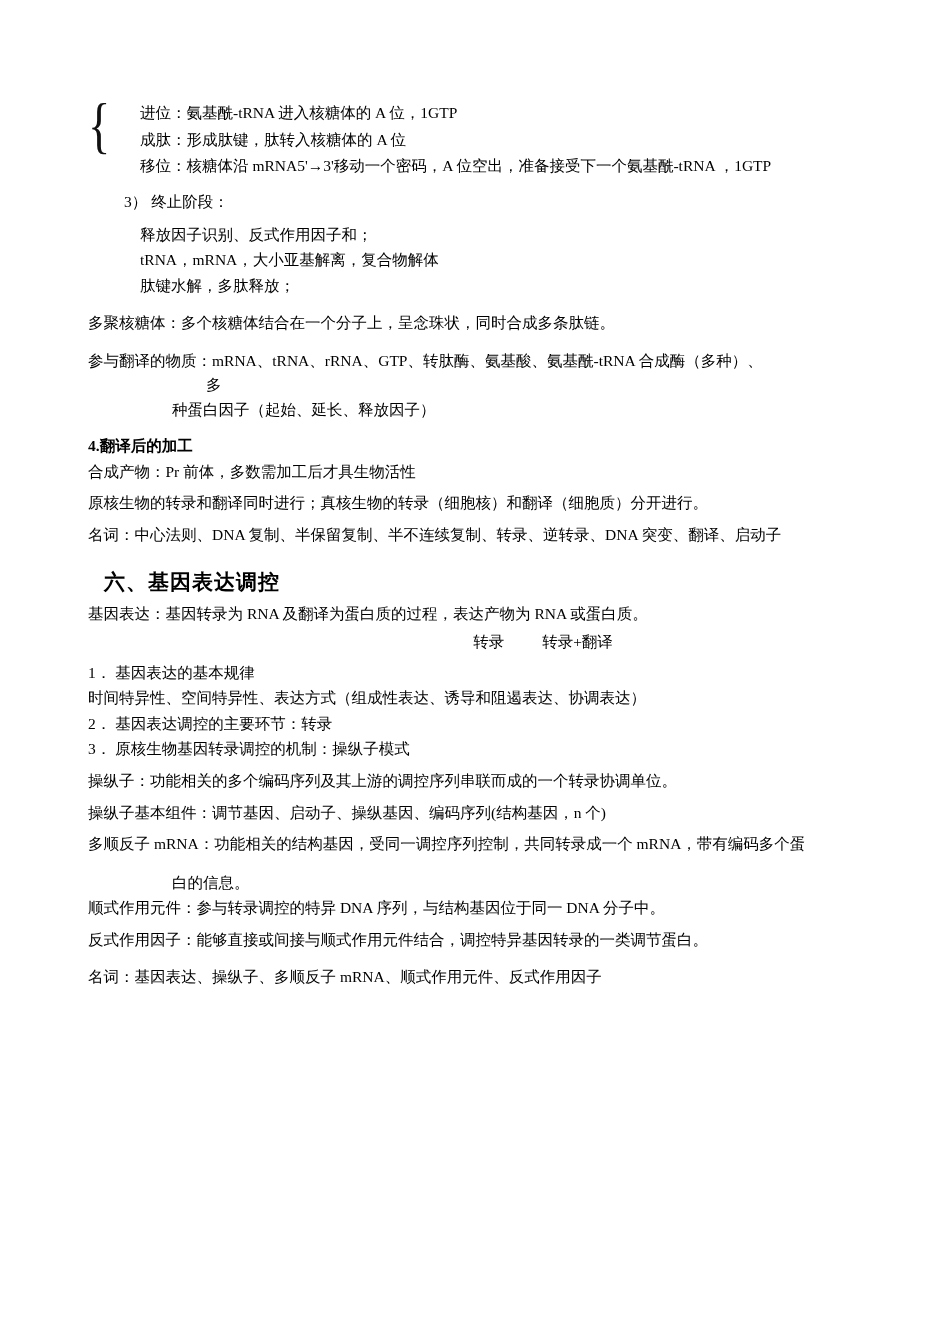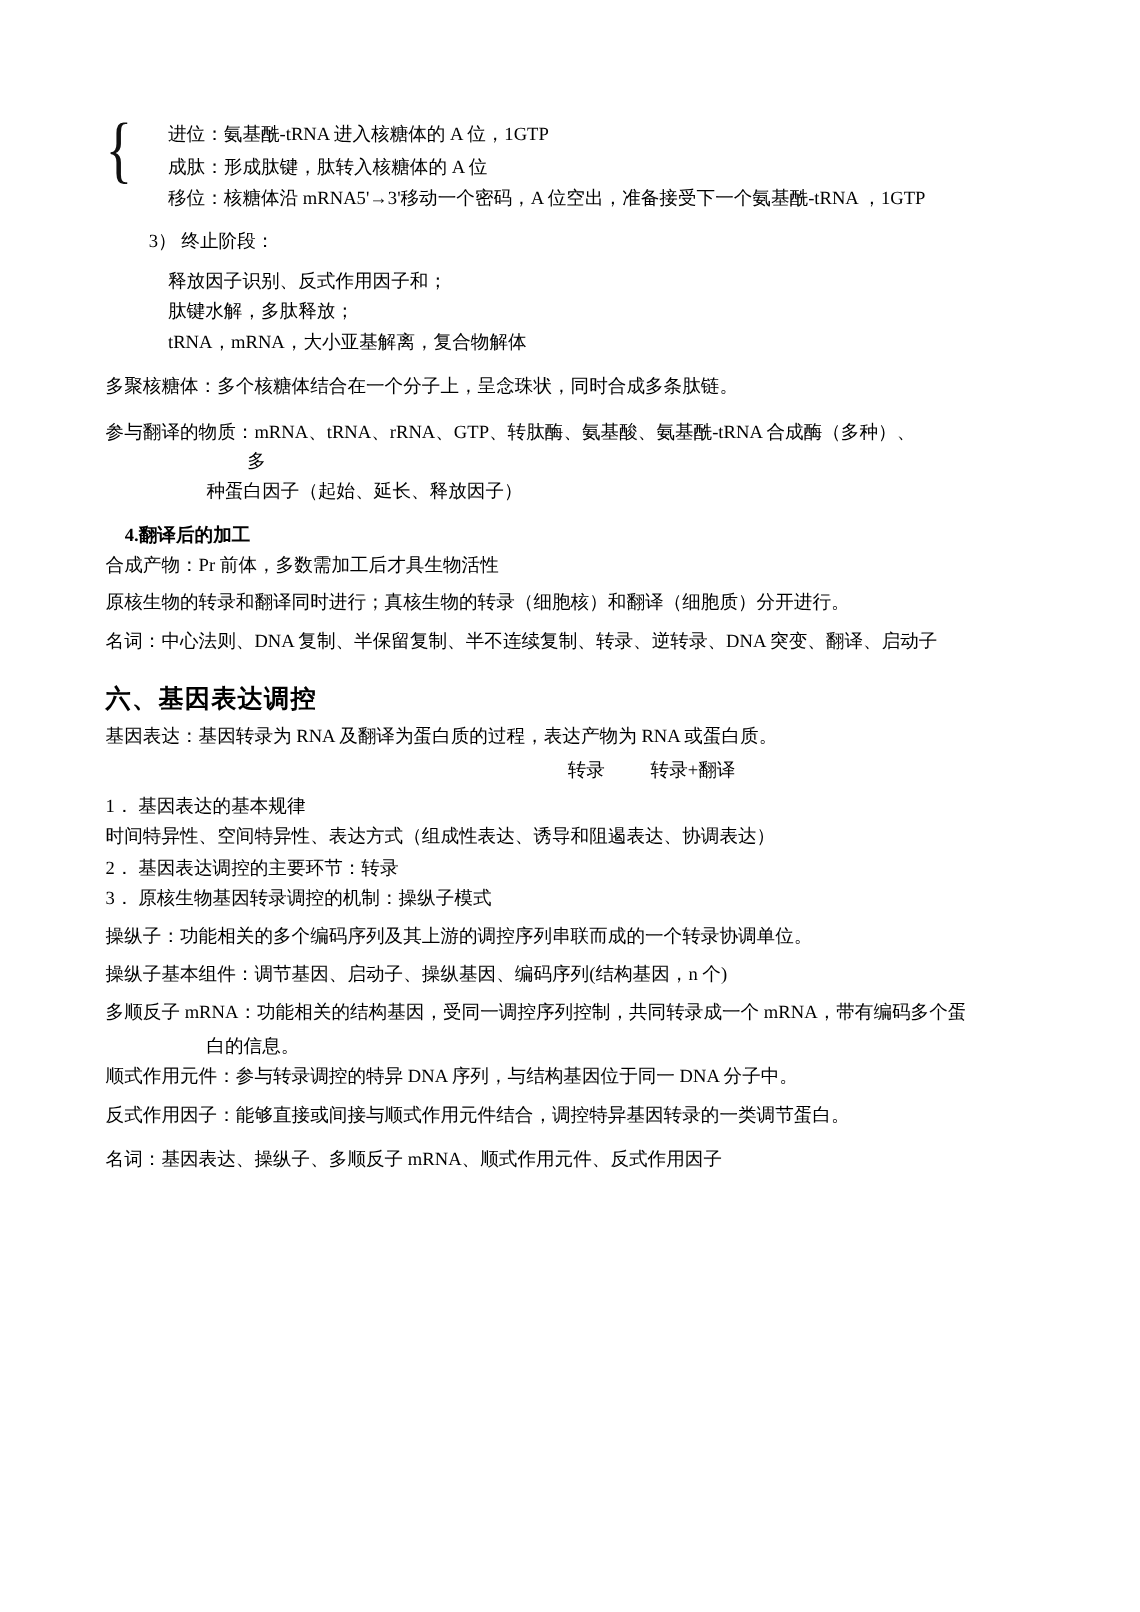--- a/index.html
+++ b/index.html
@@ -59,27 +59,27 @@
     font-size: 15.5px;
     line-height: 1.6;
     margin-top: 6px;
   }
   .indent1 { padding-left: 36px; }
   .indent2 { padding-left: 52px; }
   .indent3 { padding-left: 84px; }
   .heading-main {
     font-size: 21px;
     font-weight: bold;
-    margin: 22px 0 6px 0;
+    margin: 22px 0 6px 16px;
     letter-spacing: 1px;
   }
   .heading-sub {
     font-size: 15.5px;
     font-weight: bold;
-    margin: 14px 0 3px 16px;
+    margin: 14px 0 3px 0;
   }
   .gap-sm { margin-top: 8px; }
   .gap-md { margin-top: 14px; }
   .label-bold {
     font-weight: normal;
   }
   .right-float {
     display: inline-block;
     margin-left: 118px;
   }
@@ -90,39 +90,39 @@
     padding-left: 120px;
   }
   .spacer-word {
     display: inline-block;
     width: 38px;
   }
   .hang {
     padding-left: 84px;
     text-indent: -0px;
   }
-  .tight { margin-bottom: 5px; }
+  .tight { margin-bottom: 15px; }
 </style>
 </head>
 <body>
 
 <div class="page">
   <div class="content">
 
     <div class="brace-block">
       <span class="brace">{</span>
       <div class="brace-line">进位：氨基酰-tRNA 进入核糖体的 A 位，1GTP</div>
       <div class="brace-line">成肽：形成肽键，肽转入核糖体的 A 位</div>
       <div class="brace-line">移位：核糖体沿 mRNA5'→3'移动一个密码，A 位空出，准备接受下一个氨基酰-tRNA ，1GTP</div>
     </div>
 
     <div class="num-item indent1">3） 终止阶段：</div>
     <div class="line indent2 gap-sm">释放因子识别、反式作用因子和；</div>
+    <div class="line indent2">tRNA，mRNA，大小亚基解离，复合物解体</div>
     <div class="line indent2">肽键水解，多肽释放；</div>
-    <div class="line indent2">tRNA，mRNA，大小亚基解离，复合物解体</div>
 
     <div class="line gap-md"><span class="label-bold">多聚核糖体：</span><span>多个核糖体结合在一个分子上，呈念珠状，同时合成多条肽链。</span></div>
 
     <div class="line gap-md"><span class="label-bold">参与翻译的物质：</span><span>mRNA、tRNA、rRNA、GTP、转肽酶、氨基酸、氨基酰-tRNA 合成酶（多种）、</span><span class="right-float">多</span></div>
     <div class="line hang">种蛋白因子（起始、延长、释放因子）</div>
 
     <div class="heading-sub gap-md">4.翻译后的加工</div>
     <div class="line">合成产物：Pr 前体，多数需加工后才具生物活性</div>
     <div class="line gap-sm">原核生物的转录和翻译同时进行；真核生物的转录（细胞核）和翻译（细胞质）分开进行。</div>
     <div class="line gap-sm"><span class="label-bold">名词：</span><span>中心法则、DNA 复制、半保留复制、半不连续复制、转录、逆转录、DNA 突变、翻译、启动子</span></div>

